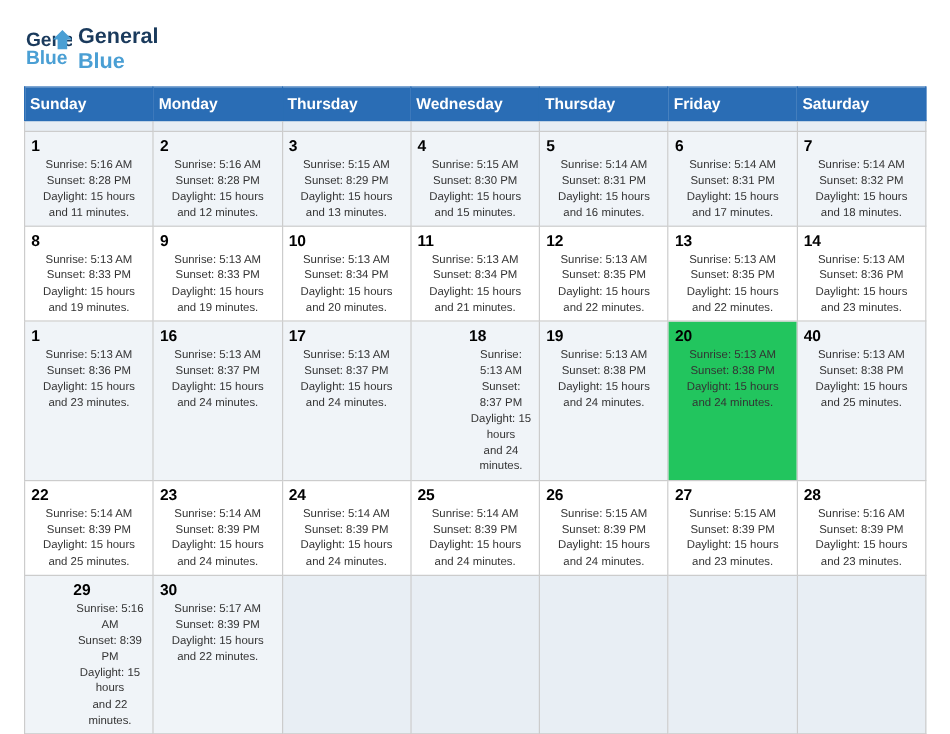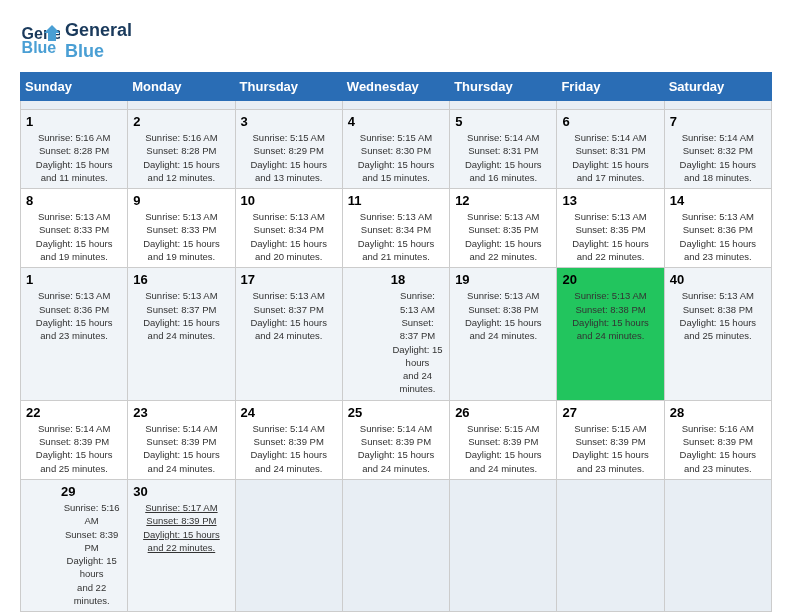--- a/index.html
+++ b/index.html
@@ -341,21 +341,21 @@
       <tr>
         <td style="background: rgb(240, 244, 248); padding-left: 40px;">
           <span class="day-num">29</span>
           <div class="day-info" style="white-space: pre-line;">Sunrise: 5:16 AM
 Sunset: 8:39 PM
 Daylight: 15 hours
 and 22 minutes.</div>
         </td>
         <td style="background: rgb(240, 244, 248);">
           <span class="day-num">30</span>
-          <div class="day-info" style="white-space: pre-line; text-decoration: underline;">Sunrise: 5:17 AM
+          <div class="day-info" style="white-space: pre-line;">Sunrise: 5:17 AM
 Sunset: 8:39 PM
 Daylight: 15 hours
 and 22 minutes.</div>
         </td>
         <td class="empty-cell"></td>
         <td class="empty-cell"></td>
         <td class="empty-cell"></td>
         <td class="empty-cell"></td>
         <td class="empty-cell"></td>
       </tr>

